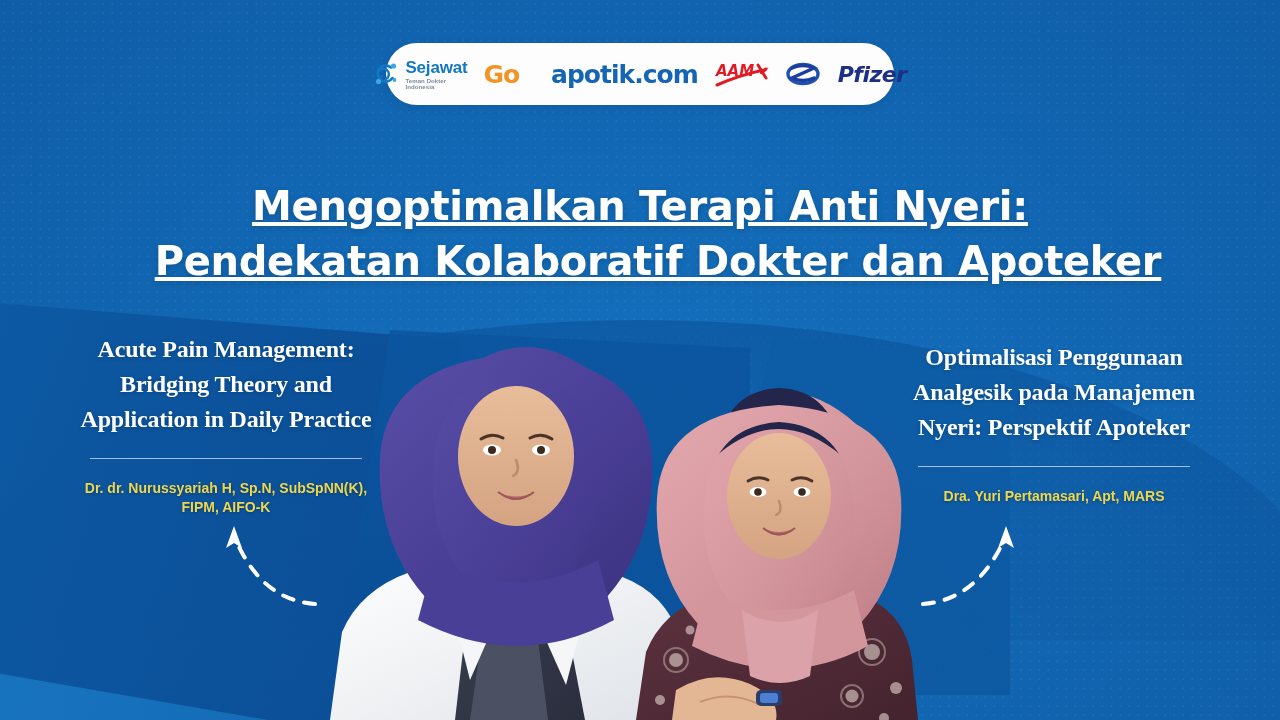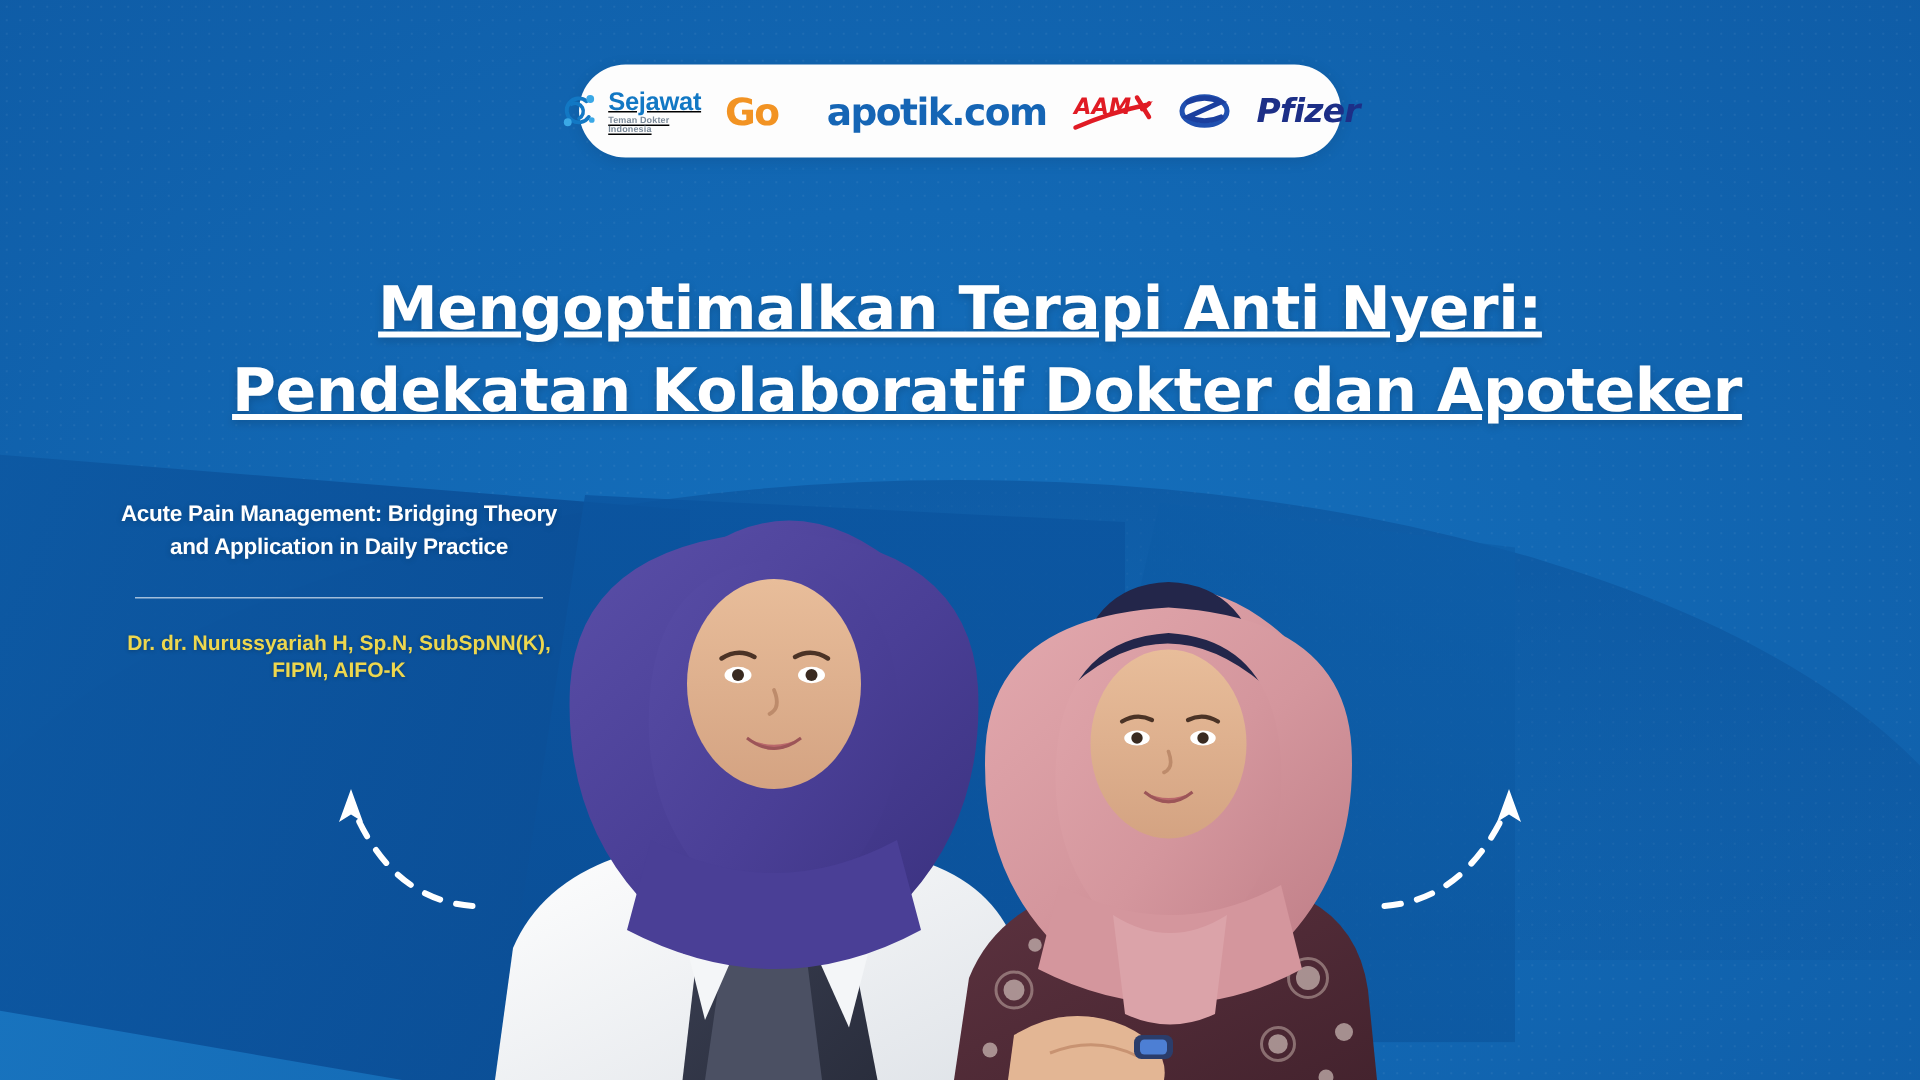--- a/index.html
+++ b/index.html
@@ -53,21 +53,21 @@
   }
 
   
   .logo-bar{
     position:absolute;left:386px;top:43px;width:508px;height:62px;
     background:#fdfdfd;border-radius:31px;
     display:flex;align-items:center;justify-content:center;gap:16px;
     box-shadow:0 2px 10px rgba(0,0,0,.10);
   }
   .logo{display:flex;align-items:center;}
-  .lg-sejawat{gap:6px;text-decoration:underline;}
+  .lg-sejawat{gap:6px;}
   .sj-mark{width:26px;height:26px;position:relative;flex:0 0 26px;}
   .sj-text{display:flex;flex-direction:column;line-height:1;}
   .sj-name{font-size:17px;font-weight:700;color:#1278c4;letter-spacing:-.2px;}
   .sj-tag{font-size:6px;font-weight:700;color:#7b8a99;letter-spacing:.1px;margin-top:2px;}
   .goap{font-size:25px;font-weight:700;letter-spacing:-1.0px;font-family:"DejaVu Sans",sans-serif;gap:32px;}
   .goap .go{color:#f29323;}
   .goap .rest{color:#1565b5;}
   .aam{width:56px;height:30px;}
   .pfz{display:flex;align-items:center;gap:18px;}
   .pfz-mark{width:34px;height:26px;}
@@ -83,24 +83,24 @@
     font-family:"DejaVu Sans",sans-serif;
     text-decoration:underline;
   }
   .title .l2{display:block;margin-left:36px;}
 
   
   .spk{position:absolute;width:300px;text-align:center;}
   .spk-left{left:76px;top:332px;}
   .spk-right{right:76px;top:340px;}
   .spk-topic{
-    color:#ffffff;font-size:15px;font-weight:700;line-height:1.45;
+    color:#ffffff;font-size:24px;font-weight:700;line-height:1.45;
     letter-spacing:-.2px;
     text-shadow:0 1px 4px rgba(0,0,0,.22);
-    font-family:Liberation Sans, sans-serif;
+    font-family:Liberation Serif, serif;
   }
   .spk-rule{
     height:1px;background:rgba(255,255,255,.62);
     margin:22px auto 20px auto;width:272px;
   }
   .spk-name{
     color:#edd74e;font-size:14px;font-weight:700;line-height:1.32;
     font-family:Liberation Sans, sans-serif;
     text-shadow:0 1px 3px rgba(0,0,0,.25);
   }
@@ -288,20 +288,25 @@
     <span>Mengoptimalkan Terapi Anti Nyeri:</span>
     <span class="l2">Pendekatan Kolaboratif Dokter dan Apoteker</span>
   </h1>
 
   <div class="spk spk-left">
     <div class="spk-topic">Acute Pain Management: Bridging Theory and Application in Daily Practice</div>
     <div class="spk-rule"></div>
     <div class="spk-name">Dr. dr. Nurussyariah H, Sp.N, SubSpNN(K), FIPM, AIFO-K</div>
   </div>
 
+  <div class="spk spk-right">
+    <div class="spk-topic">Optimalisasi Penggunaan Analgesik pada Manajemen Nyeri: Perspektif Apoteker</div>
+    <div class="spk-rule"></div>
+    <div class="spk-name">Dra. Yuri Pertamasari, Apt, MARS</div>
+  </div>
 
   <svg class="arrow arrow-left" width="140" height="110" viewBox="0 0 140 110">
     <path d="M130 86 Q76 82 50 20" stroke="#ffffff" stroke-width="4" fill="none" stroke-linecap="round" stroke-dasharray="11 11"></path>
     <path d="M49 8 L41 30 L49 25 L57 30 Z" fill="#ffffff"></path>
   </svg>
 
   <svg class="arrow arrow-right" width="140" height="110" viewBox="0 0 140 110">
     <path d="M8 86 Q62 82 90 20" stroke="#ffffff" stroke-width="4" fill="none" stroke-linecap="round" stroke-dasharray="11 11"></path>
     <path d="M91 8 L83 30 L91 25 L99 30 Z" fill="#ffffff"></path>
   </svg>

